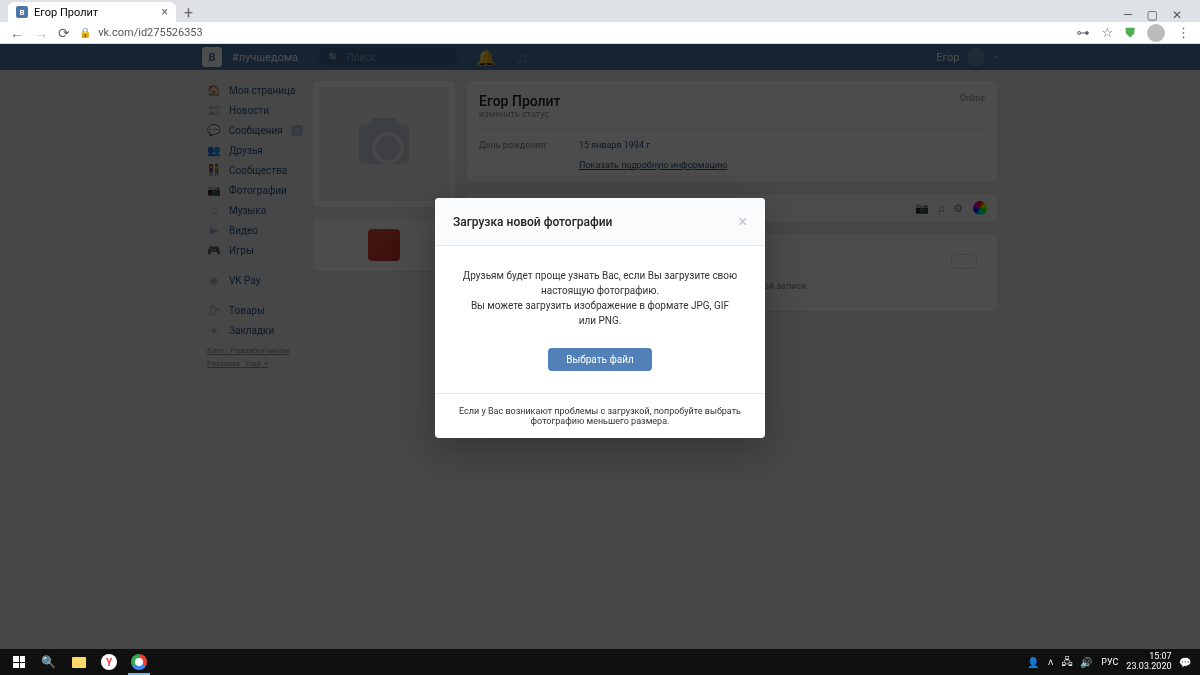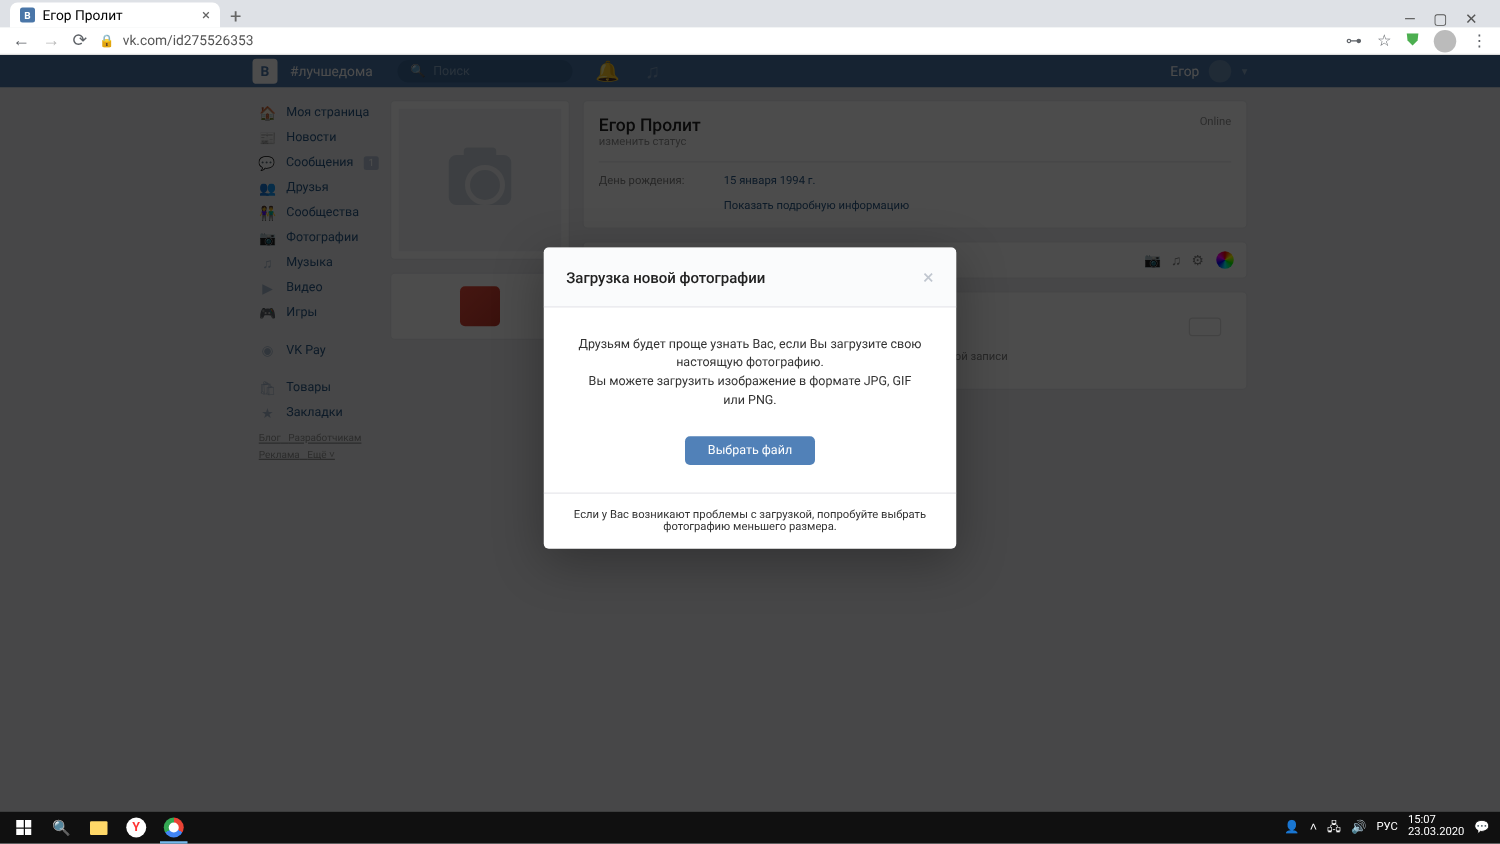--- a/index.html
+++ b/index.html
@@ -60,21 +60,21 @@
 .profile-header { background: #fff; border-radius: 4px; border: 1px solid #e7e8ec; padding: 12px; }
 .profile-name-row { display: flex; justify-content: space-between; align-items: flex-start; }
 .profile-name { font-size: 14px; font-weight: 500; color: #222; }
 .profile-status { font-size: 9px; color: #939393; margin-top: 0; }
 .online-badge { font-size: 9px; color: #939393; }
 .profile-info { border-top: 1px solid #e7e8ec; margin-top: 10px; padding-top: 10px; font-size: 9px; }
 .info-row { display: flex; }
 .info-label { color: #828282; width: 100px; }
 .info-value { color: #2a5885; }
 .info-more { margin-top: 10px; }
-.info-more a { color: #2a5885; font-size: 9px; padding-left: 100px; }
+.info-more a { color: #2a5885; font-size: 9px; padding-left: 100px; text-decoration: underline; }
 
 .toolbar-box { background: #fff; border-radius: 4px; border: 1px solid #e7e8ec; margin-top: 10px; height: 30px; display: flex; align-items: center; justify-content: flex-end; padding: 0 10px; gap: 10px; }
 .toolbar-icons { display: flex; gap: 8px; color: #828282; font-size: 11px; }
 .color-dot { width: 14px; height: 14px; border-radius: 50%; background: conic-gradient(red, yellow, lime, cyan, blue, magenta, red); }
 
 .wall-box { background: #fff; border-radius: 4px; border: 1px solid #e7e8ec; margin-top: 10px; padding: 20px; text-align: center; font-size: 9px; color: #828282; }
 .wall-btn-row { display: flex; justify-content: flex-end; margin-bottom: 12px; }
 .wall-btn { border: 1px solid #ddd; padding: 2px 8px; border-radius: 3px; font-size: 8px; color: #999; }
 
 
@@ -87,21 +87,21 @@
 .modal-text { font-size: 10px; color: #333; line-height: 1.5; margin-bottom: 20px; }
 .modal-btn { background: #5181b8; color: #fff; border: none; padding: 6px 18px; border-radius: 4px; font-size: 10px; cursor: pointer; }
 .modal-footer { border-top: 1px solid #e7e8ec; padding: 12px 18px; text-align: center; font-size: 9px; color: #333; }
 
 
 .taskbar { position: absolute; bottom: 0; left: 0; right: 0; height: 26px; background: #101010; display: flex; align-items: center; padding: 0 4px; }
 .task-item { width: 30px; height: 26px; display: flex; align-items: center; justify-content: center; color: #fff; font-size: 12px; }
 .task-chrome { position: relative; }
 .task-chrome::after { content: ''; position: absolute; bottom: 0; left: 4px; right: 4px; height: 2px; background: #76b9ed; }
 .task-right { margin-left: auto; display: flex; align-items: center; gap: 8px; color: #fff; font-size: 9px; padding-right: 4px; }
-.task-time { line-height: 1.1; font-size: 9px; }
+.task-time { text-align: right; line-height: 1.1; font-size: 9px; }
 .task-sysicon { font-size: 10px; }
 .win-logo { display: grid; grid-template-columns: 1fr 1fr; gap: 1px; width: 12px; height: 12px; }
 .win-logo span { background: #fff; }
 .folder-icon { width: 14px; height: 11px; background: #ffd868; border-radius: 1px; }
 .yandex-icon { width: 16px; height: 16px; background: #fff; border-radius: 50%; display: flex; align-items: center; justify-content: center; color: #f33; font-weight: bold; font-size: 10px; }
 .chrome-icon { width: 16px; height: 16px; border-radius: 50%; background: conic-gradient(#ea4335 0 120deg, #4285f4 120deg 240deg, #34a853 240deg 360deg); position: relative; }
 .chrome-icon::after { content: ''; position: absolute; top: 4px; left: 4px; width: 8px; height: 8px; background: #fff; border-radius: 50%; }
 </style>
 </head>
 <body>

